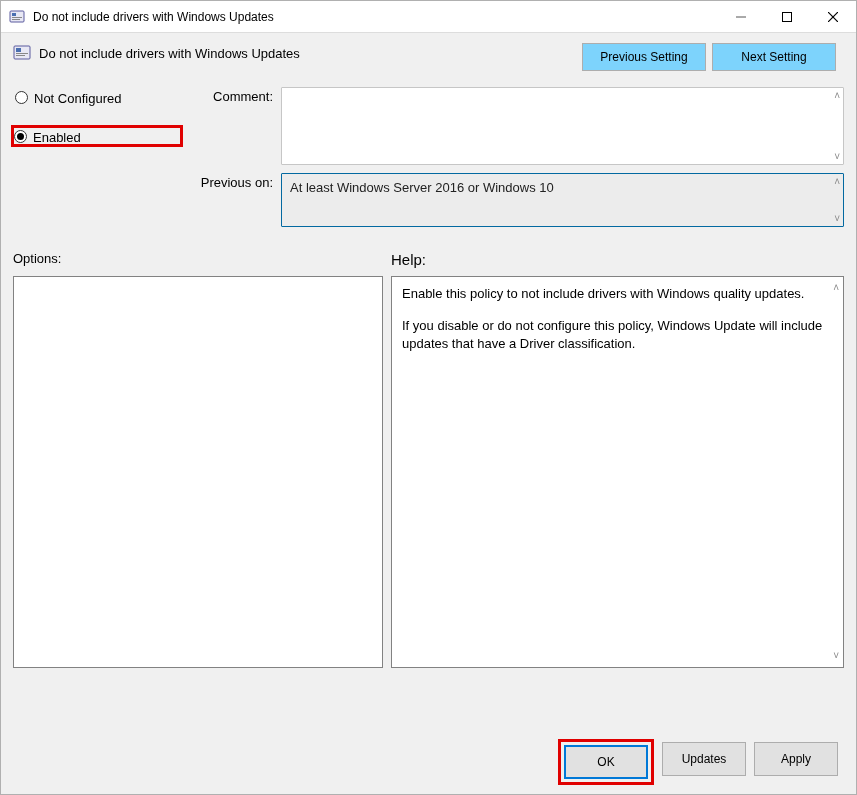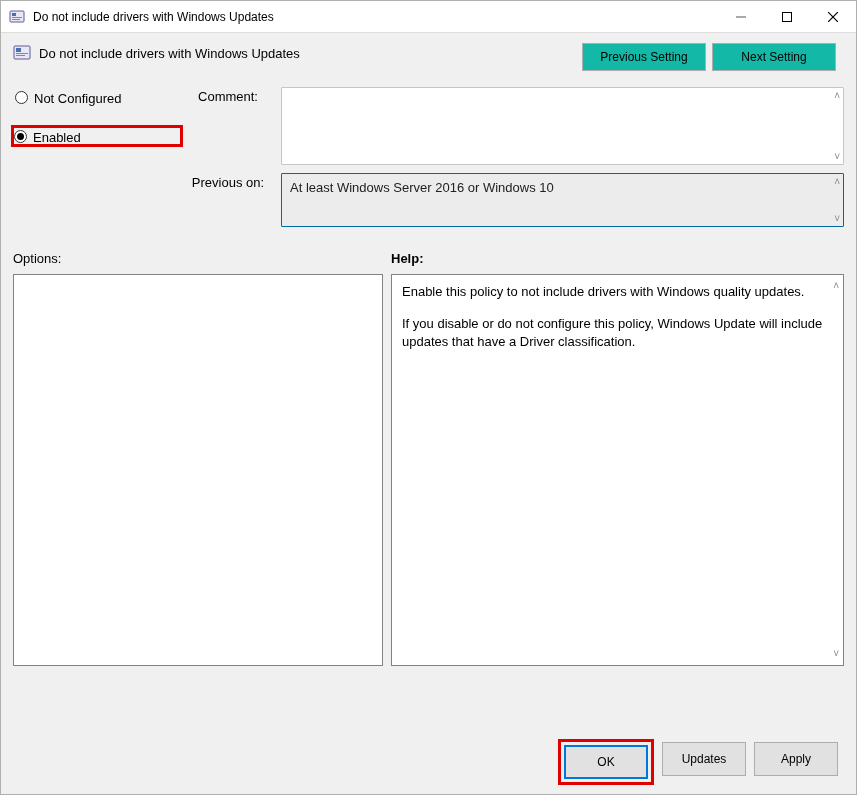--- a/index.html
+++ b/index.html
@@ -76,21 +76,21 @@
   }
   .nav-buttons {
     display: flex;
     gap: 6px;
     margin-right: 8px;
     margin-top: 0;
   }
   .nav-btn {
     height: 28px;
     width: 124px;
-    background: #14b8a6;
+    background: #7dd3fc;
     border: 1px solid #adadad;
     font-family: inherit;
     font-size: 12px;
   }
 
   .settings-row {
     display: flex;
     gap: 0;
     align-items: flex-start;
     position: relative;
@@ -136,21 +136,21 @@
     flex-direction: column;
   }
   .field-row {
     display: flex;
     align-items: flex-start;
     gap: 8px;
     margin-bottom: 8px;
   }
   .field-label {
     width: 90px;
-    text-align: center;
+    text-align: right;
     font-size: 13px;
     padding-top: 2px;
   }
   .comment-box {
     flex: 1;
     height: 78px;
     background: #fff;
     border: 1px solid #c6c6c6;
     position: relative;
     border-radius: 1px;
@@ -179,22 +179,21 @@
   .panels-header {
     display: flex;
     margin-top: 16px;
     margin-bottom: 8px;
   }
   .options-label {
     width: 378px;
     font-size: 13px;
   }
   .help-label {
-    font-size: 13px;
-    font-weight: bold;
+    font-size: 15px;
   }
 
   .panels {
     display: flex;
     gap: 8px;
     flex: 1;
     min-height: 0;
   }
   .options-panel {
     width: 370px;

